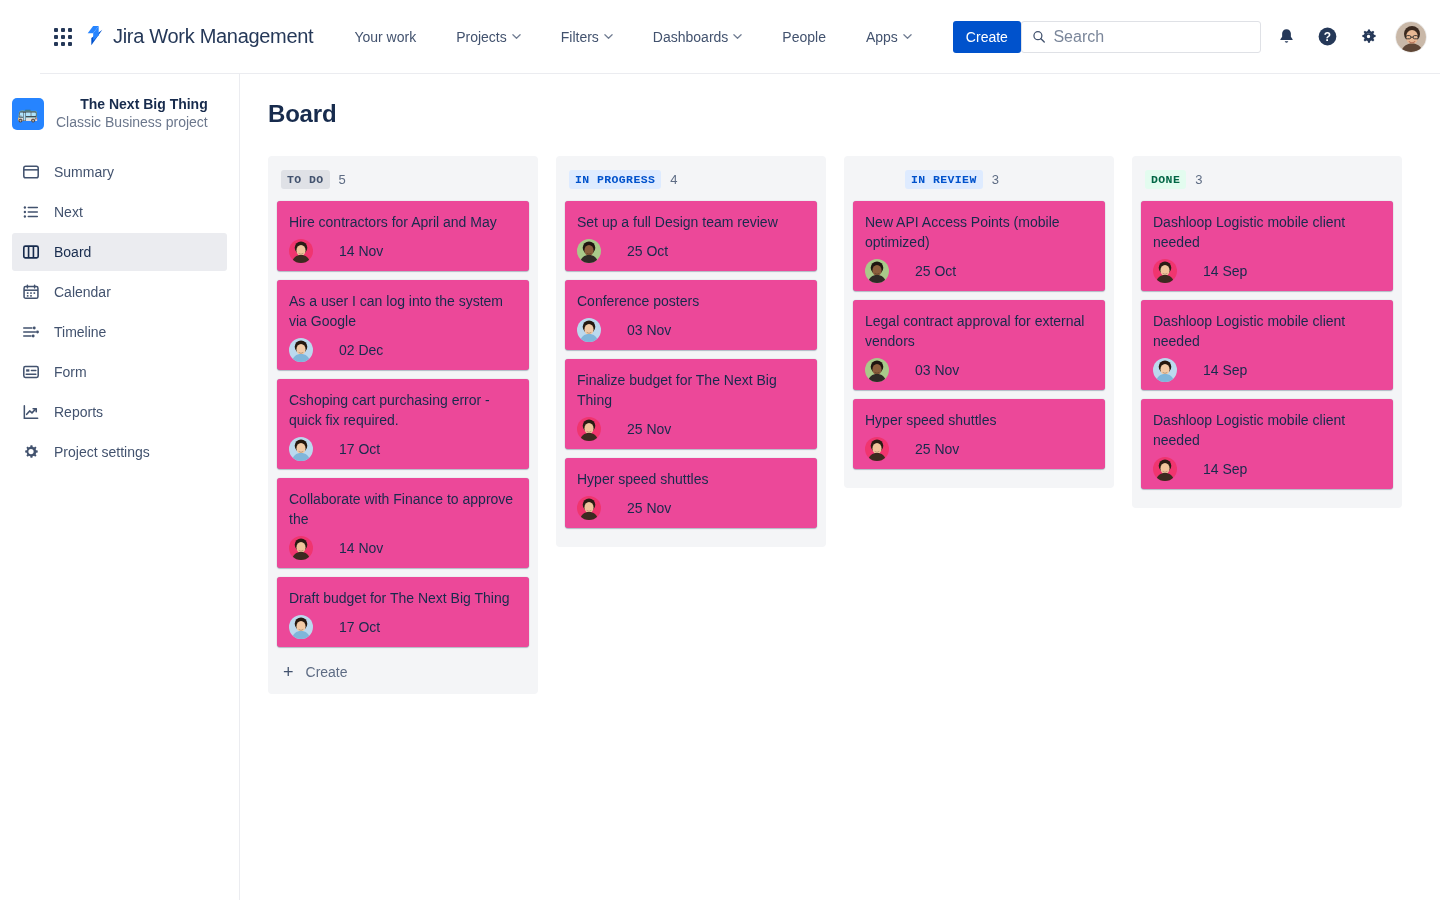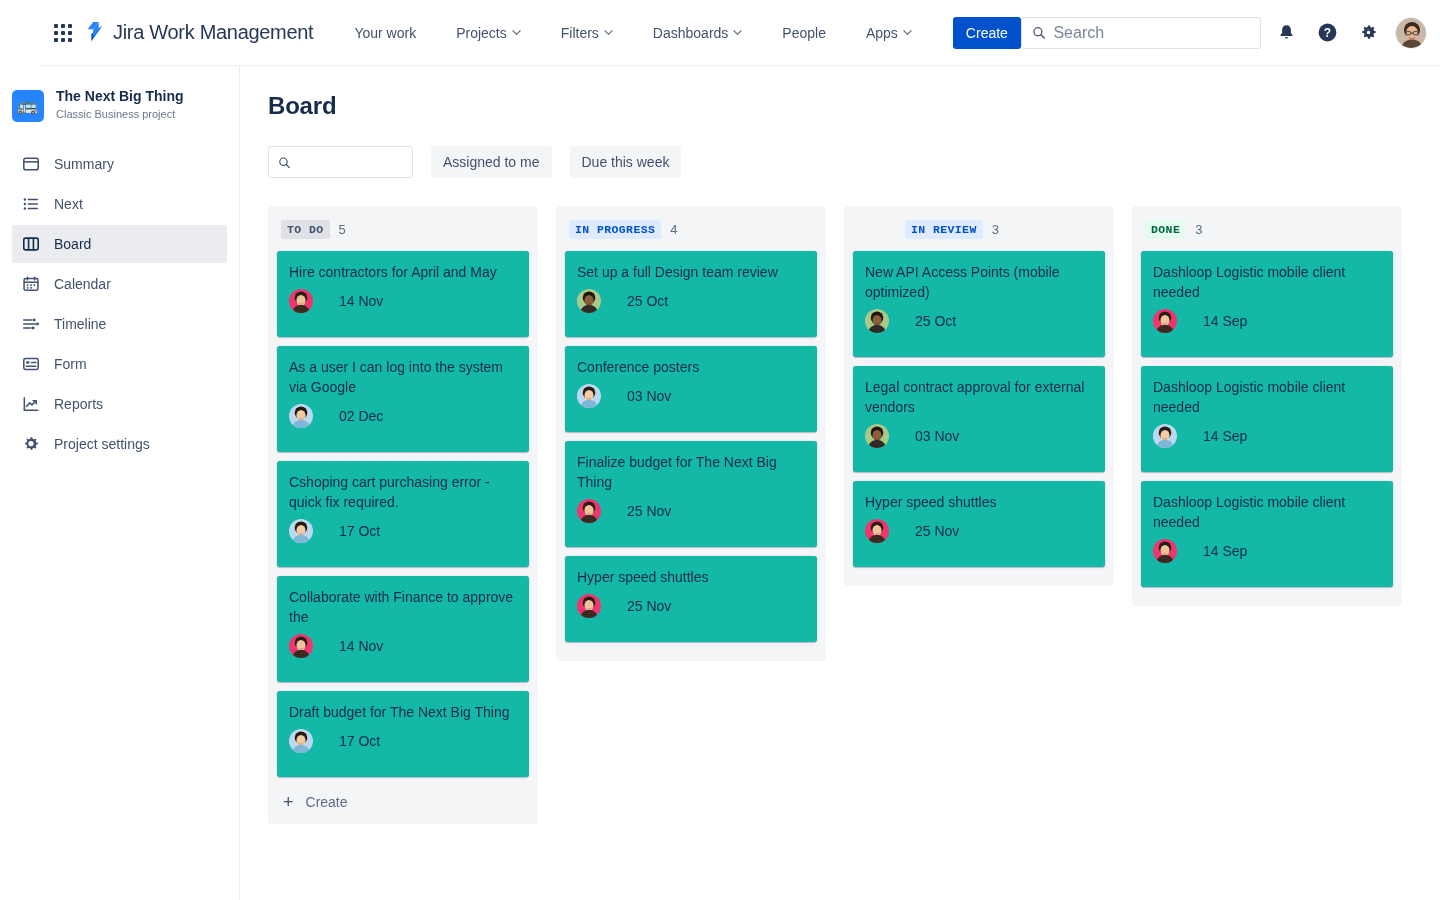--- a/index.html
+++ b/index.html
@@ -6,21 +6,21 @@
   html, body {
     width: 1440px; height: 900px;
     background: #ffffff;
     font-family: "Liberation Sans", sans-serif;
     color: #172B4D;
     overflow: hidden;
   }
 
   
   .topnav {
-    height: 66px;
+    height: 74px;
     border-bottom: 1px solid #EBECF0;
     display: flex;
     align-items: center;
     padding: 0 34px 0 14px;
     background: #fff;
     position: relative;
     margin-left: 40px;
   }
   .apps-grid {
     width: 32px; height: 32px;
@@ -108,21 +108,21 @@
     padding: 0 14px 0 12px; margin-bottom: 22px;
     cursor: pointer;
   }
   .proj-avatar {
     width: 32px; height: 32px; border-radius: 5px;
     background: #2684FF;
     display: flex; align-items: center; justify-content: center;
     font-size: 17px; flex: none;
   }
   .proj-name { font-size: 14px; font-weight: 700; color: #172B4D; line-height: 17px; text-align: right; }
-  .proj-type { font-size: 11px; color: #6B778C; line-height: 17px; margin-top: 1px; }
+  .proj-type { font-size: 14px; color: #6B778C; line-height: 17px; margin-top: 1px; }
 
   .nav-list { padding: 0 12px; }
   .side-item {
     display: flex; align-items: center; gap: 14px;
     height: 38px; padding: 0 10px;
     border-radius: 3px; cursor: pointer;
     color: #42526E; font-size: 14px;
     margin-bottom: 2px;
   }
   .side-item.active { background: #EBECF0; color: #172B4D; font-weight: 500; }
@@ -160,23 +160,23 @@
     padding: 14px 9px 10px 9px;
   }
   .col-head { display: flex; align-items: center; gap: 9px; padding: 0 5px 0 4px; margin-bottom: 12px; }
   .status-badge {
     font-size: 11.5px; font-weight: 700; letter-spacing: .4px;
     padding: 3px 6px; border-radius: 3px; white-space: nowrap; font-family: Liberation Mono, monospace;
   }
   .col-count { font-size: 13px; color: #5E6C84; }
 
   .card {
-    background: #14b8a6; border-radius: 3px;
+    background: #ec4899; border-radius: 3px;
     box-shadow: 0 1px 1px rgba(9,30,66,.25), 0 0 1px rgba(9,30,66,.31);
-    padding: 11px 12px 24px 12px;
+    padding: 11px 12px 8px 12px;
     margin-bottom: 9px; cursor: pointer;
   }
   .card-title { font-size: 14px; line-height: 20px; color: #172B4D; margin-bottom: 7px; }
   .card-meta { display: flex; align-items: center; gap: 26px; }
   .avatar {
     width: 24px; height: 24px; border-radius: 50%;
     overflow: hidden; flex: none;
   }
   .card-date { font-size: 14px; color: #172B4D; }
 
@@ -382,31 +382,20 @@
         </svg>
         <span>Project settings</span>
       </div>
 
     </div>
   </div>
 
   <div class="main">
     <div class="page-title">Board</div>
 
-    <div class="filters">
-      <div class="filter-search">
-        <svg width="15" height="15" viewBox="0 0 16 16">
-          <circle cx="7" cy="7" r="4.7" stroke="#42526E" stroke-width="1.5" fill="none"></circle>
-          <path d="M10.6 10.6 L14.5 14.5" stroke="#42526E" stroke-width="1.6" stroke-linecap="round"></path>
-        </svg>
-        <input type="text" placeholder="" style="">
-      </div>
-      <button class="pill">Assigned to me</button>
-      <button class="pill">Due this week</button>
-    </div>
 
     <div class="board" id="board">
         <div class="column">
           <div class="col-head">
             <span class="status-badge" style="background: rgb(223, 225, 230); color: rgb(66, 82, 110);">TO DO</span>
             <span class="col-count">5</span>
           </div>
           <div class="card">
             <div class="card-title">Hire contractors for April and May</div>
             <div class="card-meta">

